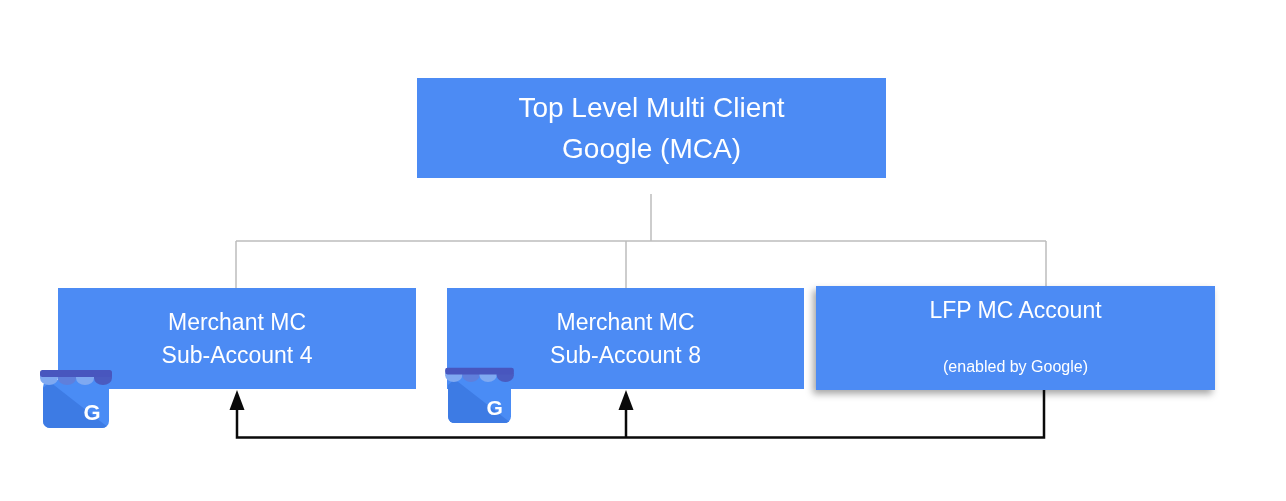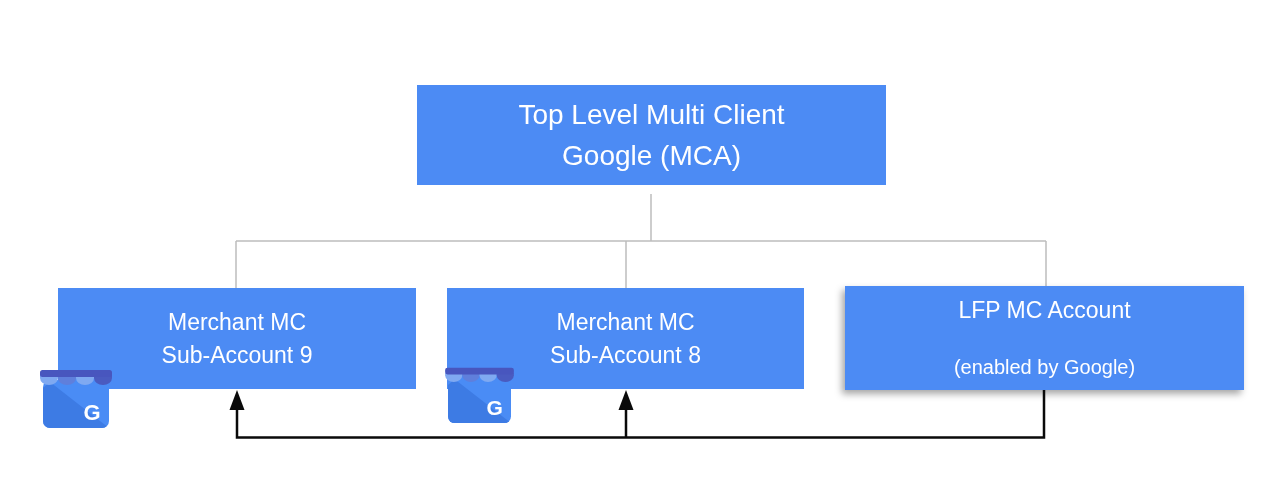--- a/index.html
+++ b/index.html
@@ -28,36 +28,36 @@
     z-index: 1;
     display: flex;
     flex-direction: column;
     align-items: center;
     justify-content: center;
     color: #ffffff;
     text-align: center;
   }
   .node .line { display: block; }
   .root-box {
-    left: 417px; top: 85px;
+    left: 417px; top: 78px;
     width: 469px; height: 100px;
     font-size: 28px;
     line-height: 41px;
   }
   .child-box {
     font-size: 23px;
     line-height: 33px;
   }
   .box-sub1 { left: 58px;  top: 288px; width: 358px; height: 101px; }
   .box-sub2 { left: 447px; top: 288px; width: 357px; height: 101px; }
   .box-lfp  {
-    left: 845px; top: 286px; width: 399px; height: 104px;
+    left: 816px; top: 286px; width: 399px; height: 104px;
     box-shadow: -3px 4px 7px rgba(0,0,0,0.35);
   }
-  .box-lfp .line2 { font-size: 20px; line-height: 32px; margin-top: 24px; }
+  .box-lfp .line2 { font-size: 16px; line-height: 32px; margin-top: 24px; }
   .gmb-icon {
     position: absolute;
     z-index: 2;
   }
   .gmb-icon-1 { left: 40px;  top: 364px; width: 72px; height: 66px; }
   .gmb-icon-2 { left: 445px; top: 362px; width: 69px; height: 63px; }
 </style>
 </head>
 <body>
 
@@ -70,21 +70,21 @@
     <polygon points="626,390 618.5,410 633.5,410" fill="#0A0A0A"></polygon>
   </svg>
 
   <div class="node root-box" style="background: rgb(76, 139, 244);">
     <span class="line">Top Level Multi Client</span>
     <span class="line">Google (MCA)</span>
   </div>
 
   <div class="node child-box box-sub1" style="background: rgb(76, 139, 244);">
     <span class="line">Merchant MC</span>
-    <span class="line">Sub-Account 9</span>
+    <span class="line">Sub-Account 4</span>
   </div>
 
   <div class="node child-box box-sub2" style="background: rgb(76, 139, 244);">
     <span class="line">Merchant MC</span>
     <span class="line">Sub-Account 8</span>
   </div>
 
   <div class="node child-box box-lfp" style="background: rgb(76, 139, 244);">
     <span class="line">LFP MC Account</span>
     <span class="line line2">(enabled by Google)</span>

